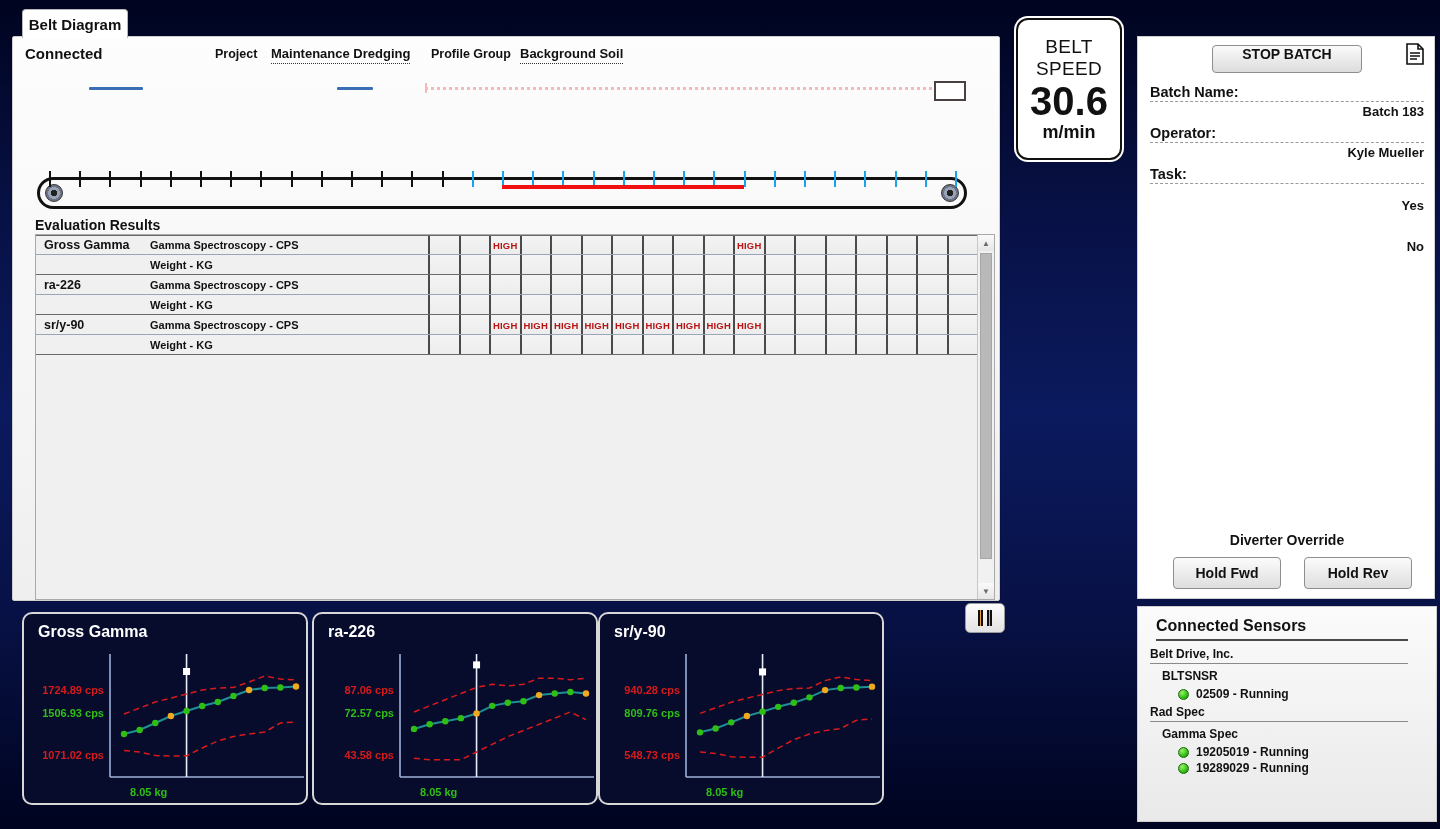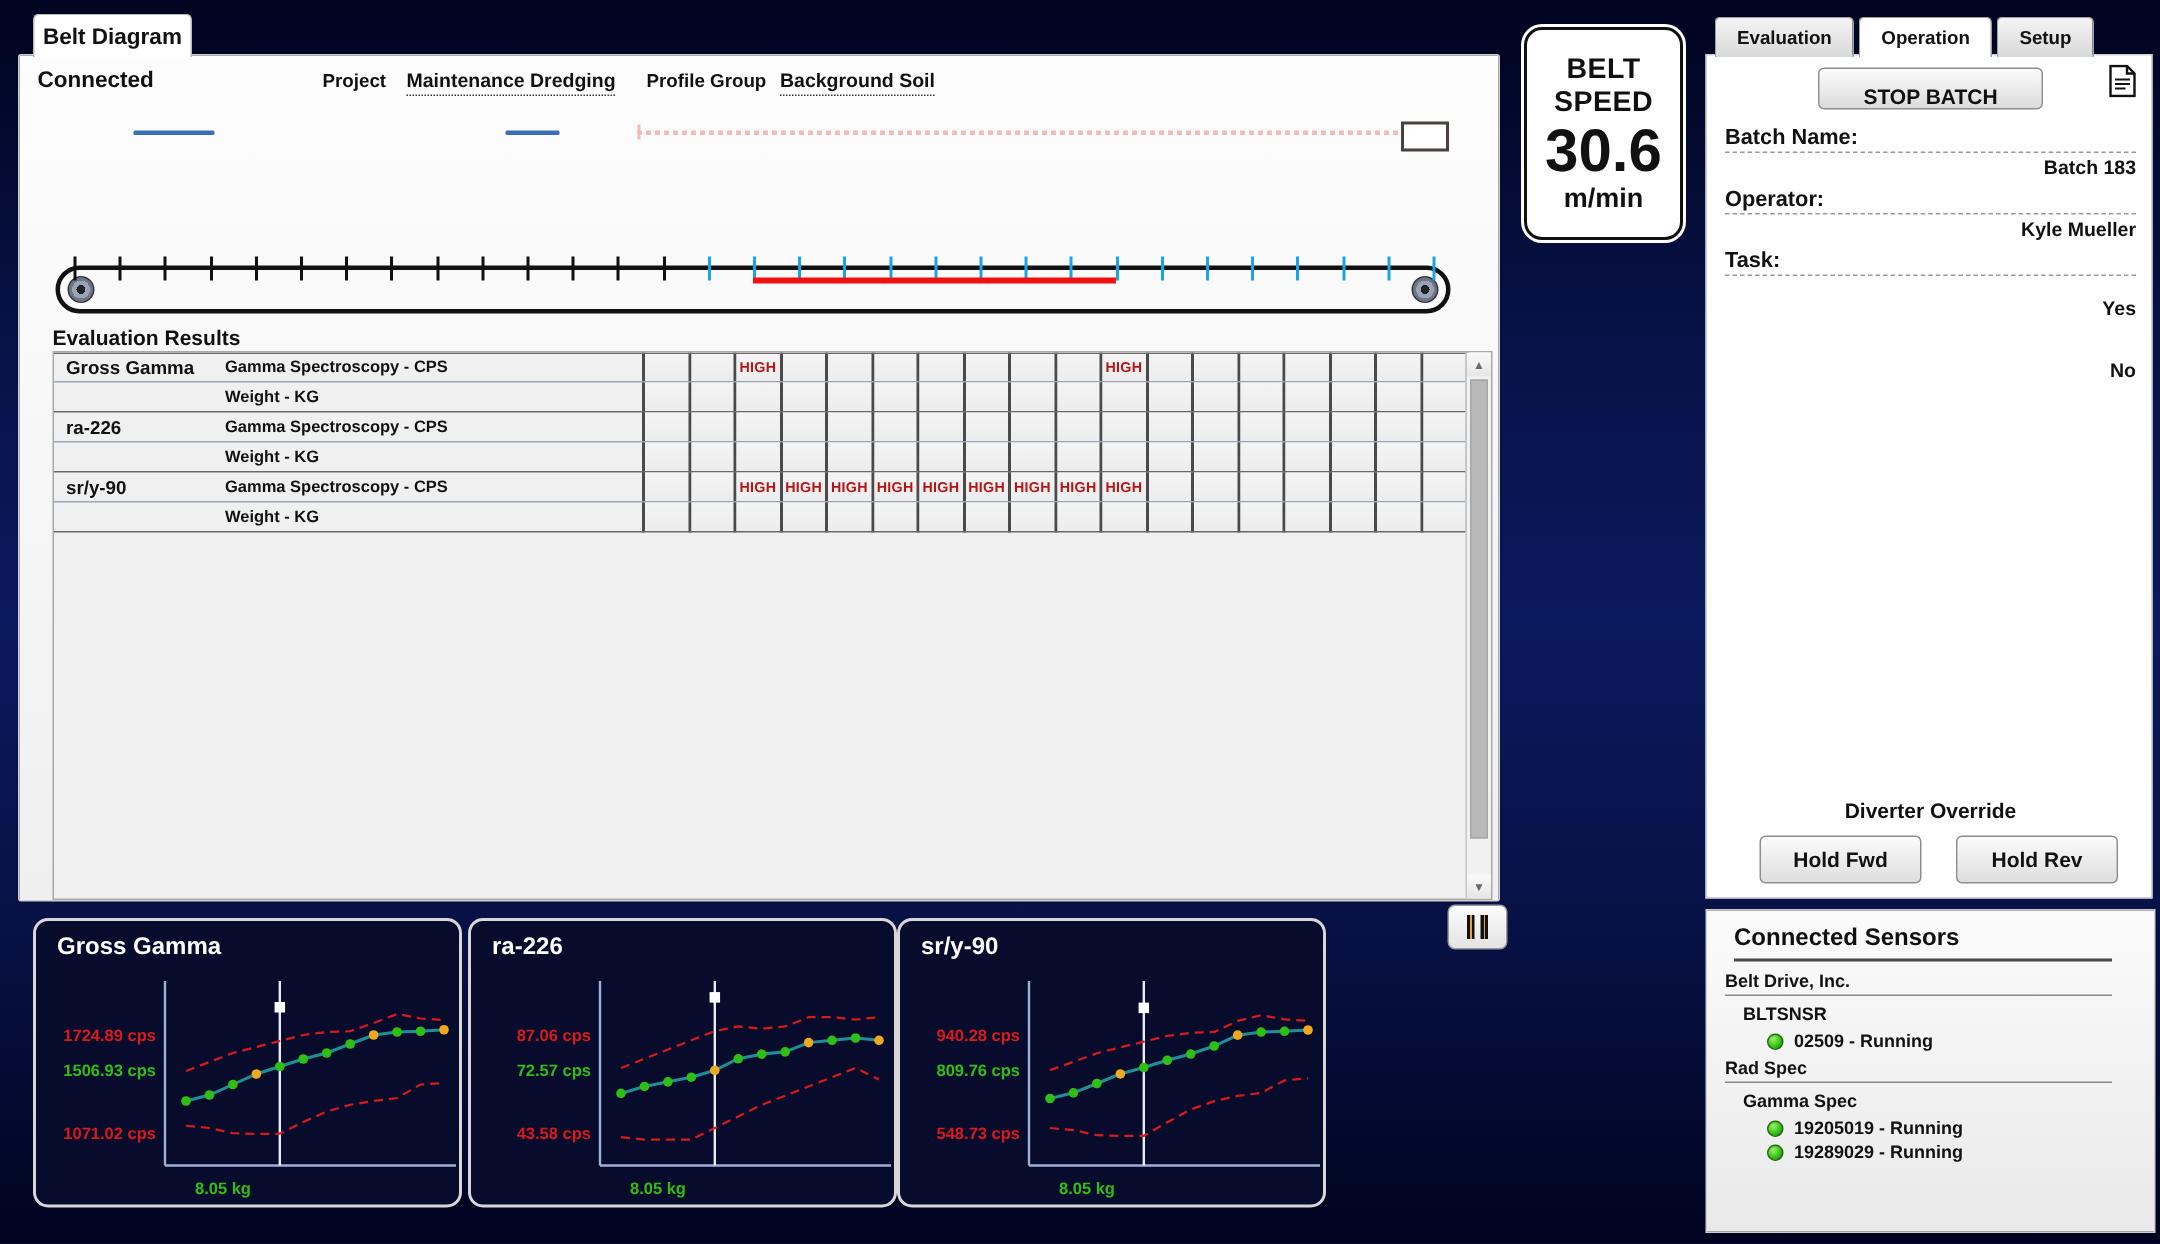--- a/index.html
+++ b/index.html
@@ -73,36 +73,36 @@
 
   .pauseBtn{position:absolute;left:952px;top:566px;width:38px;height:28px;
      background:linear-gradient(180deg,#fcfcfc,#e3e3e3);border:1px solid #9a9a9a;border-radius:5px;
      display:flex;align-items:center;justify-content:center;gap:4px;}
   .pauseBtn i{display:block;width:5px;height:16px;background:linear-gradient(90deg,#111 0 2px,#e8a13a 2px 3px,#111 3px 5px);}
 
   
   .gauge{position:absolute;background:#fff;border:2px solid #111;border-radius:12px;
      display:flex;flex-direction:column;align-items:center;justify-content:center;
      box-shadow:0 0 0 2px #fff;}
-  .gauge .lbl{font-size:19px;font-weight:bold;color:#111;line-height:22px;letter-spacing:.3px;}
+  .gauge .lbl{font-size:19px;font-weight:normal;color:#111;line-height:22px;letter-spacing:.3px;}
   .gauge .val{font-size:40px;font-weight:bold;color:#111;line-height:42px;}
   .gauge .unit{font-size:18px;font-weight:bold;color:#111;line-height:20px;}
 
   
   .rtabs{position:absolute;left:1143px;top:11px;height:26px;display:flex;gap:3px;z-index:6;}
   .rtab{height:26px;padding:0 14px;display:flex;align-items:center;justify-content:center;
      font-size:12.5px;font-weight:bold;color:#111;border:1px solid #9f9f9f;border-bottom:none;
      border-radius:4px 4px 0 0;background:linear-gradient(180deg,#f4f4f4,#d9d9d9);}
   .rtab.active{background:#fff;}
 
   .rpanel{position:absolute;left:1137px;top:36px;width:298px;height:563px;background:#fff;
      border:1px solid #cfcfcf;box-sizing:border-box;}
   .stopBtn{position:absolute;left:74px;top:8px;width:148px;height:26px;
      background:linear-gradient(180deg,#fbfbfb,#dcdcdc);border:1px solid #8e8e8e;border-radius:4px;
-     display:flex;align-items:flex-end;justify-content:center;font-size:14px;font-weight:bold;color:#111;}
+     display:flex;align-items:flex-start;justify-content:center;font-size:14px;font-weight:bold;color:#111;}
   .docIcon{position:absolute;right:10px;top:6px;width:18px;height:22px;}
 
   .kv{position:absolute;left:12px;width:274px;}
   .kvKey{font-size:14.5px;font-weight:bold;color:#111;padding-bottom:1px;
      border-bottom:1px dashed #9a9a9a;}
   .kvVal{font-size:13px;font-weight:bold;color:#111;text-align:right;padding-top:2px;}
 
   .divOvr{position:absolute;left:0;top:495px;width:298px;text-align:center;
      font-size:14px;font-weight:bold;color:#111;}
   .holdBtn{position:absolute;top:520px;width:106px;height:30px;
@@ -357,25 +357,20 @@
     </div>
   </div>
 
   <div class="gauge" style="left:1016px;top:18px;width:102px;height:138px;">
     <div class="lbl">BELT</div>
     <div class="lbl">SPEED</div>
     <div class="val">30.6</div>
     <div class="unit">m/min</div>
   </div>
 
-  <div class="rtabs" id="rtabs">
-      <div class="rtab">Evaluation</div>
-      <div class="rtab active">Operation</div>
-      <div class="rtab">Setup</div>
-    </div>
 
   <div class="rpanel">
     <div class="stopBtn">
       <span>STOP BATCH</span>
     </div>
     <div class="docIcon">
       <svg width="18" height="22" viewBox="0 0 18 22">
         <path d="M1 1h11l5 5v15H1z" fill="#fff" stroke="#111" stroke-width="1.6"></path>
         <path d="M12 1v5h5" fill="none" stroke="#111" stroke-width="1.6"></path>
         <g stroke="#111" stroke-width="1.3">

